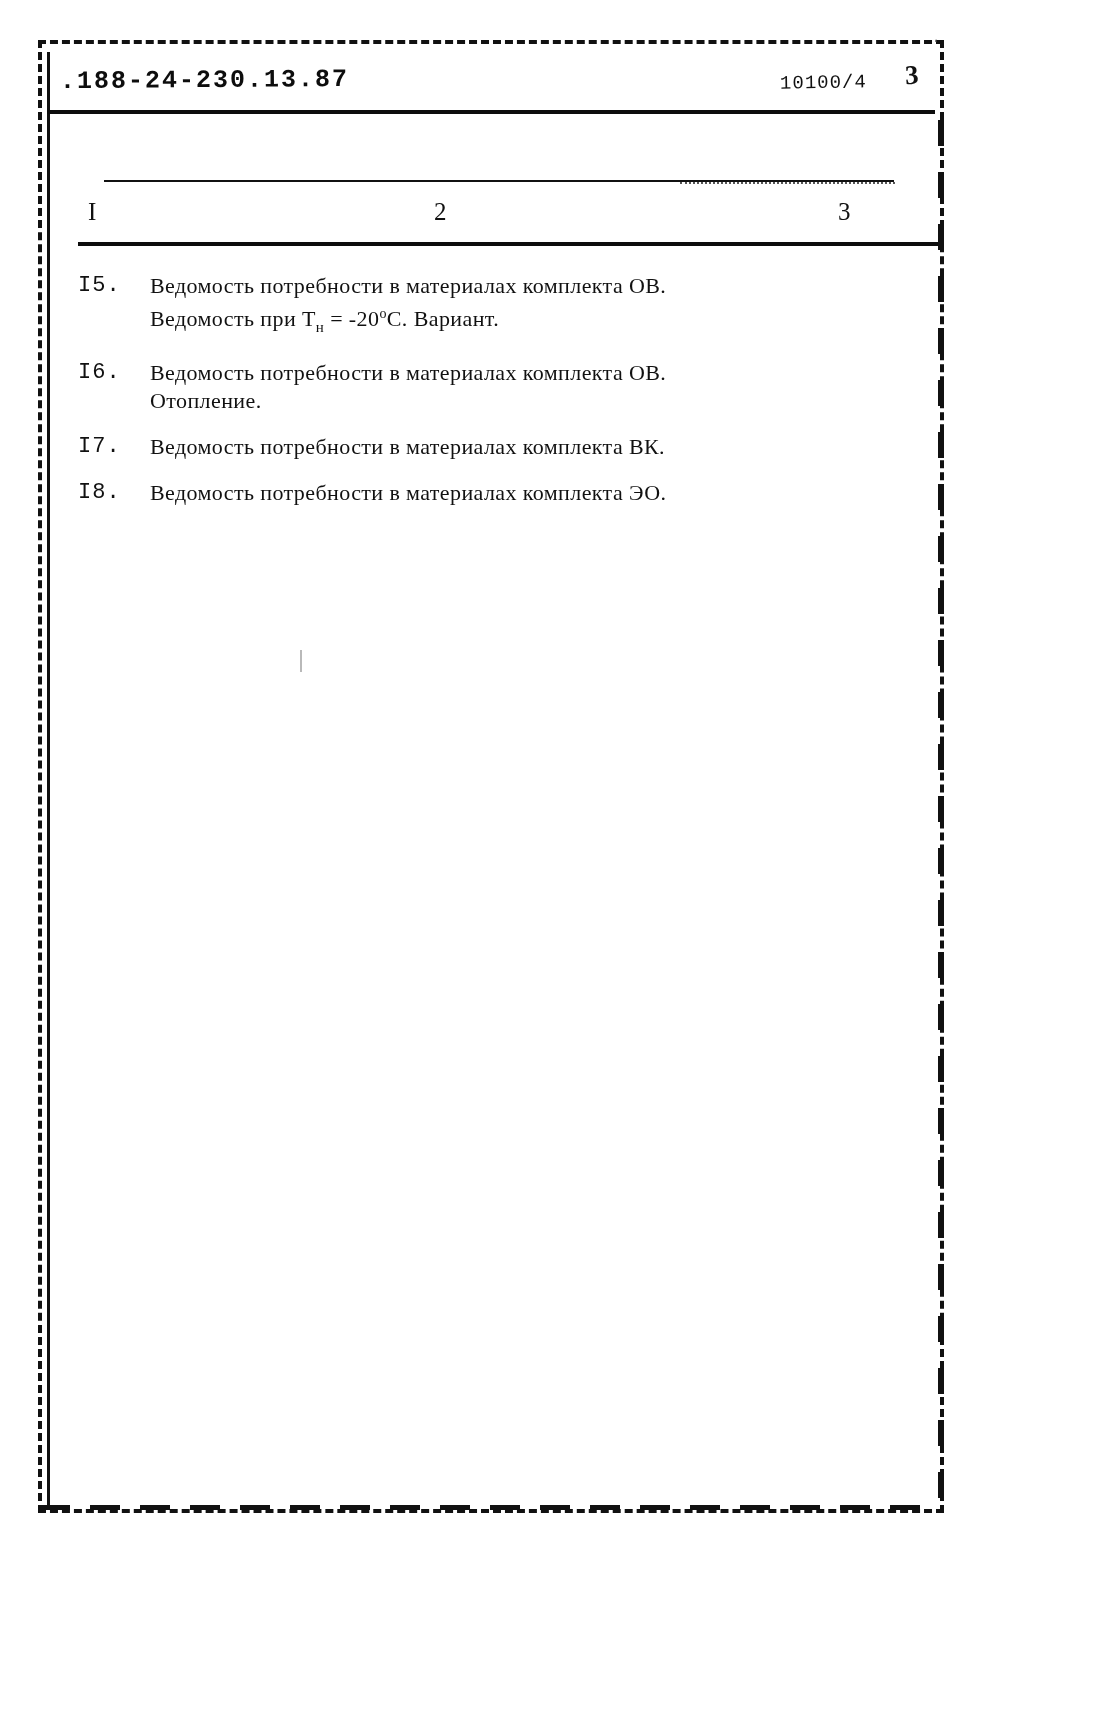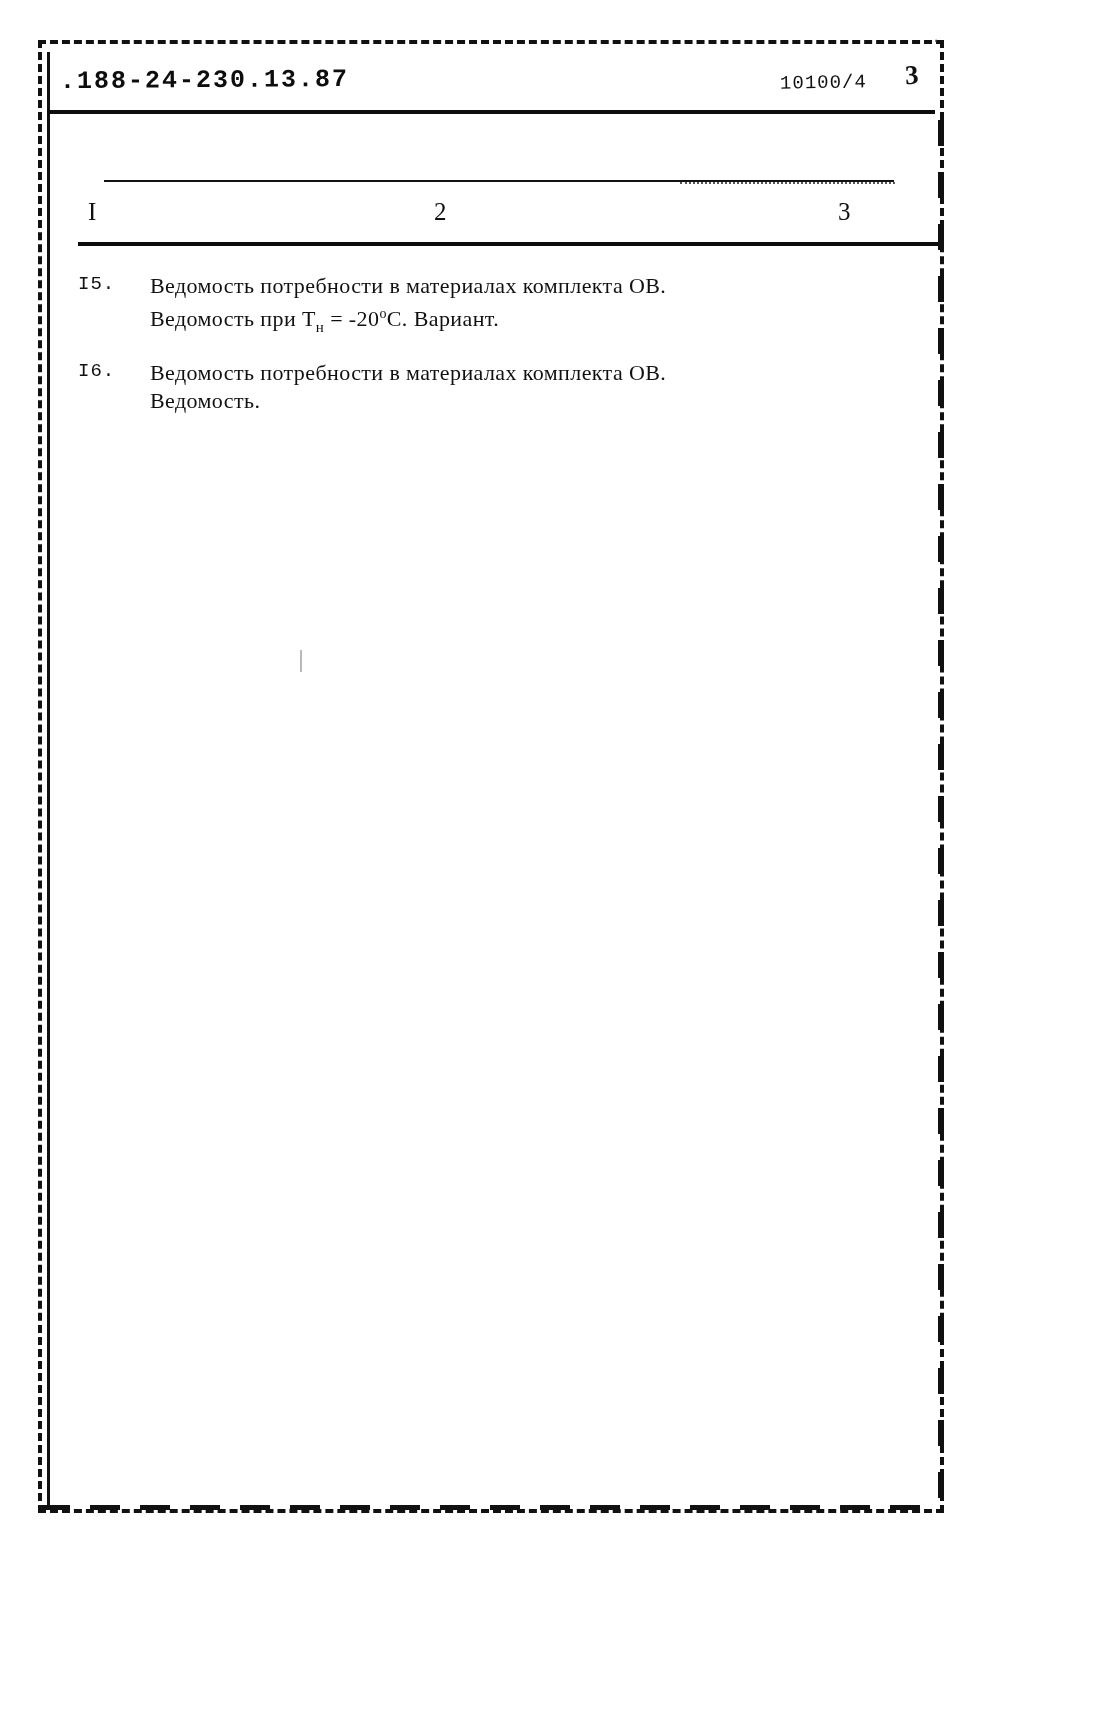--- a/index.html
+++ b/index.html
@@ -125,21 +125,21 @@
   }
   .row {
     display: flex;
     align-items: flex-start;
     margin-bottom: 18px;
   }
   .row .num {
     width: 72px;
     flex: 0 0 72px;
     font-family: "Liberation Mono", monospace;
-    font-size: 19px;
+    font-size: 22px;
     color: #111;
     letter-spacing: 1px;
     padding-top: 1px;
   }
   .row .txt {
     flex: 1 1 auto;
     font-family: Liberation Serif, serif;
     font-size: 22px;
     line-height: 28px;
     color: #111;
@@ -217,23 +217,31 @@
 
   <div class="list">
 
     <div class="row">
       <div class="num">I5.</div>
       <div class="txt"><span>Ведомость потребности в материалах комплекта ОВ.</span><br><span>Ведомость при Т</span><span class="sub">н</span><span> = -20</span><span class="sup">о</span><span>С. Вариант.</span></div>
     </div>
 
     <div class="row">
       <div class="num">I6.</div>
-      <div class="txt"><span>Ведомость потребности в материалах комплекта ОВ.</span><br><span>Ведомость.</span></div>
-    </div>
-
-
+      <div class="txt"><span>Ведомость потребности в материалах комплекта ОВ.</span><br><span>Отопление.</span></div>
+    </div>
+
+    <div class="row">
+      <div class="num">I7.</div>
+      <div class="txt">Ведомость потребности в материалах комплекта ВК.</div>
+    </div>
+
+    <div class="row">
+      <div class="num">I8.</div>
+      <div class="txt">Ведомость потребности в материалах комплекта ЭО.</div>
+    </div>
 
 
   </div>
 
   <div class="artifact-tick"></div>
 
 </div>
 
 </body></html>

